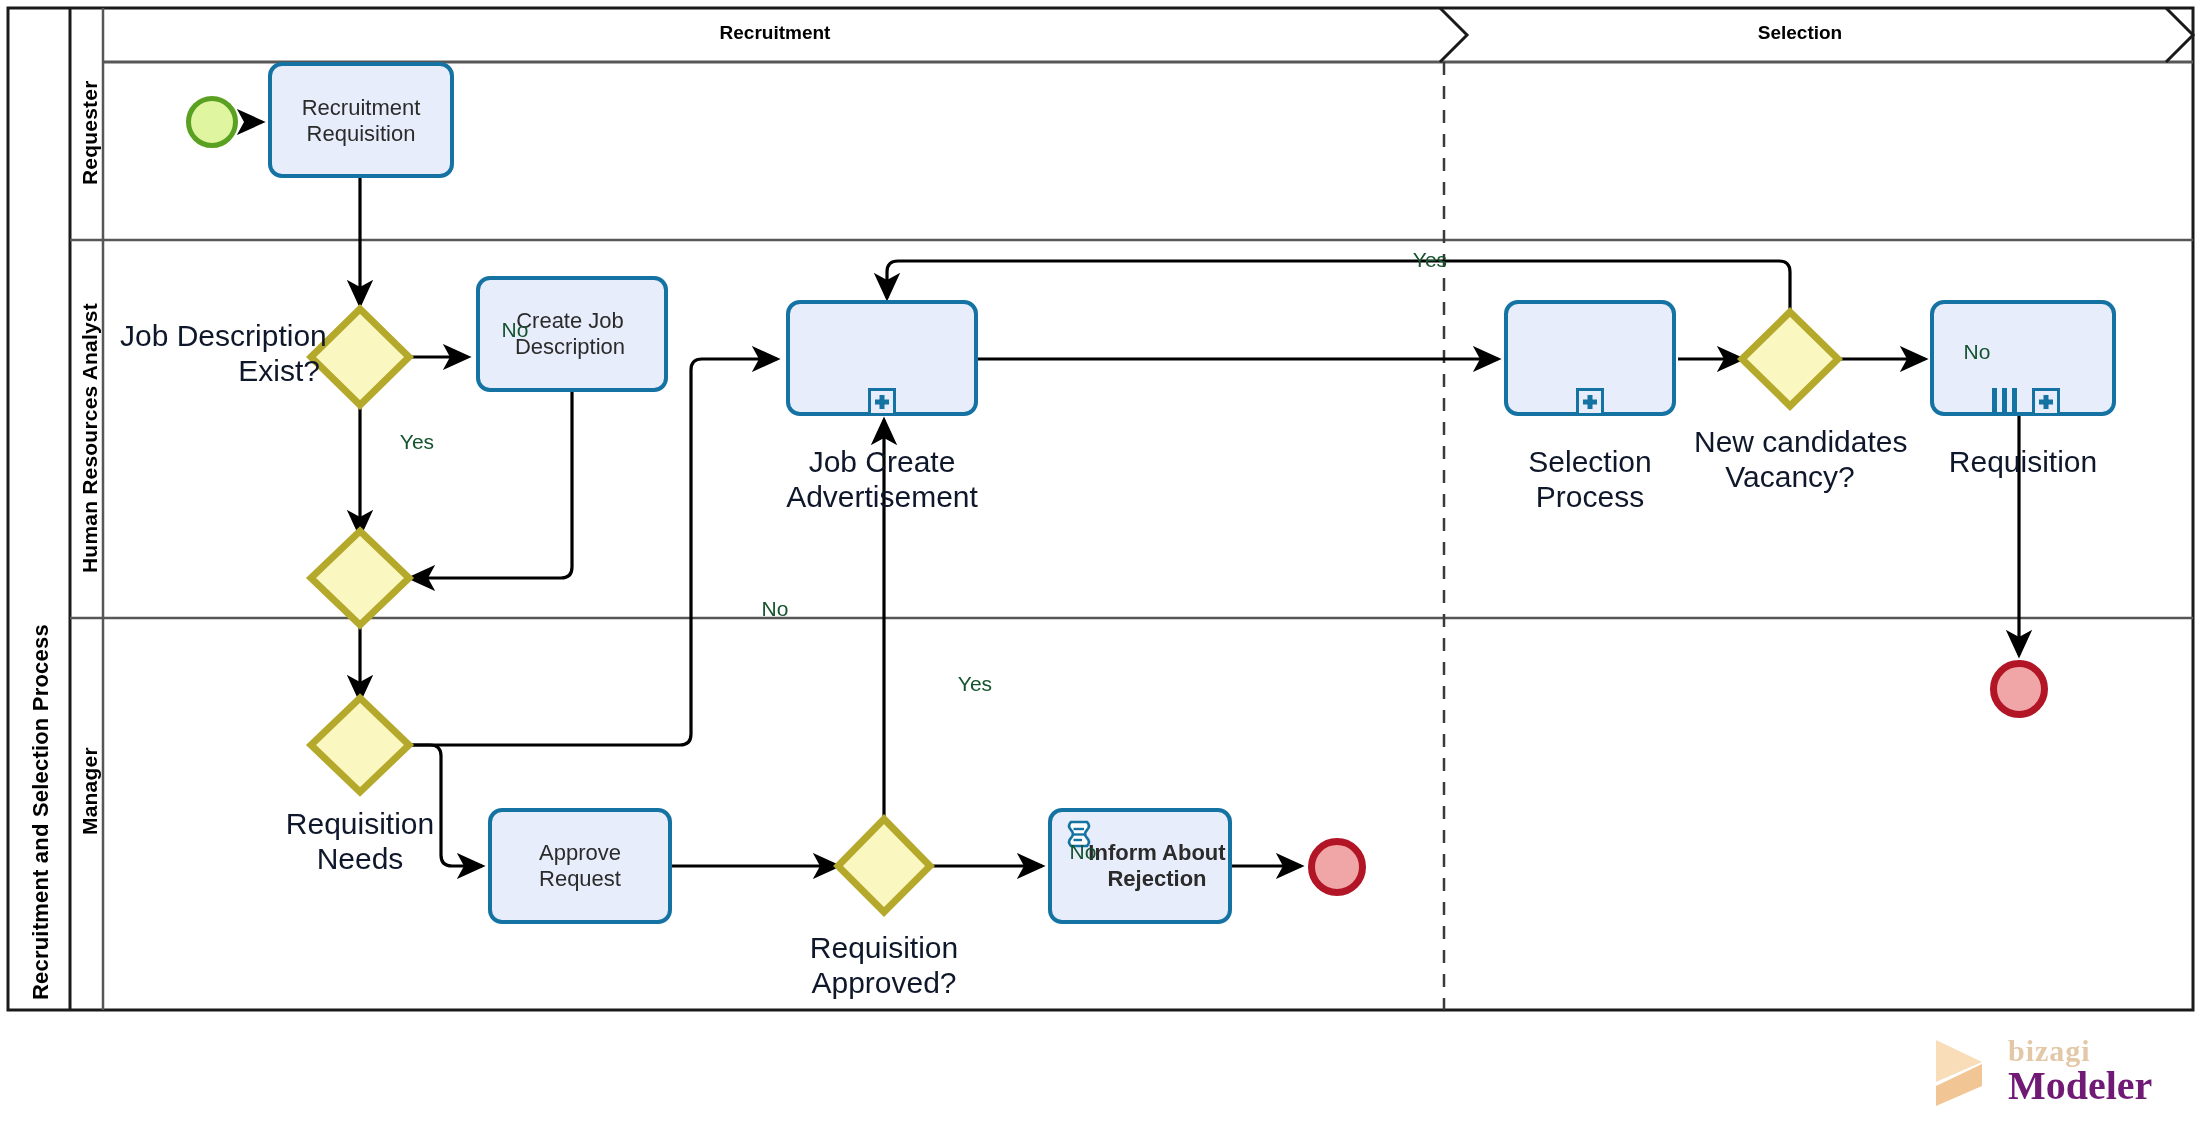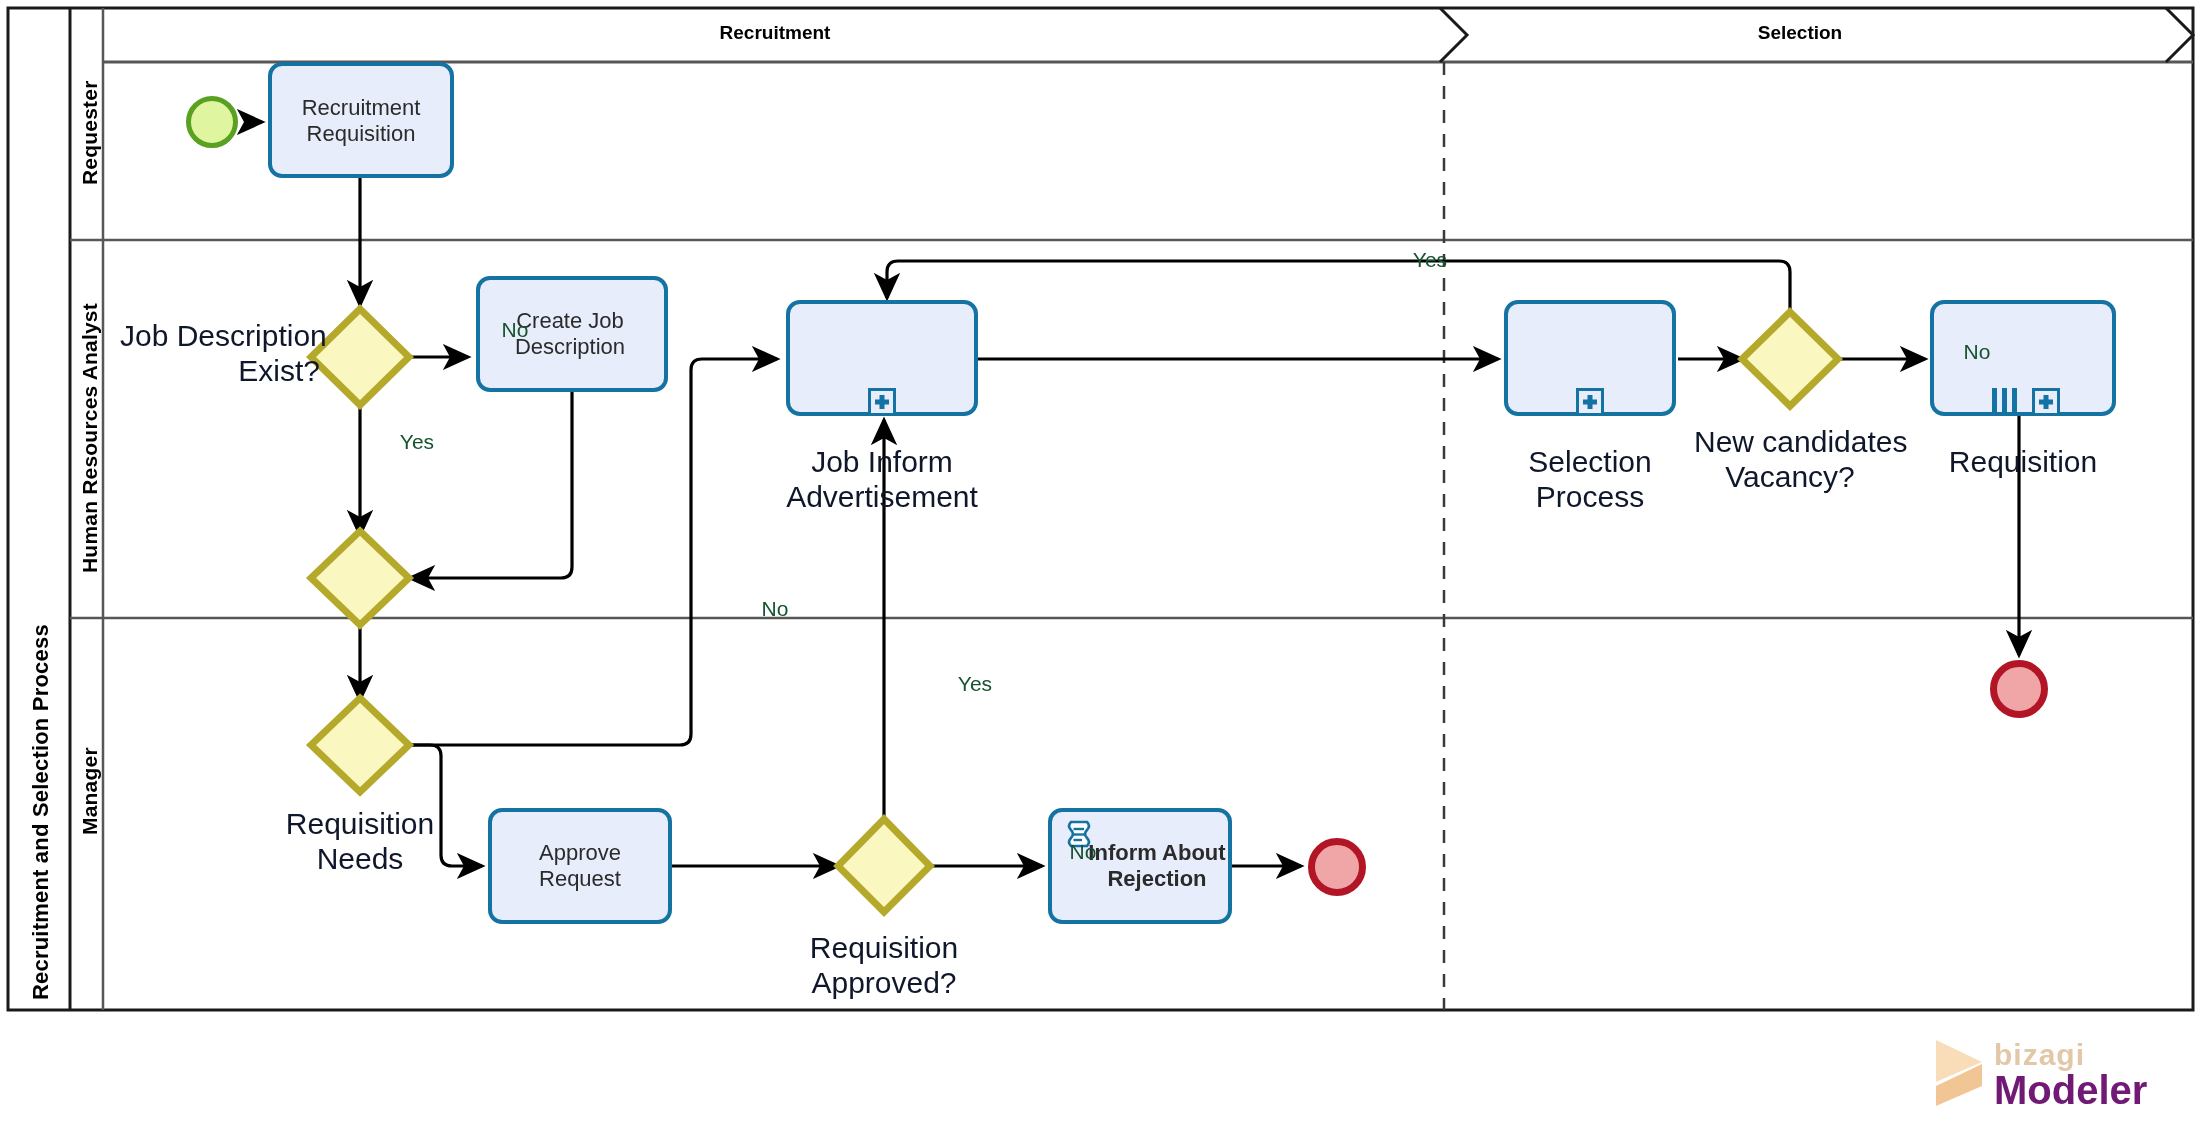--- a/index.html
+++ b/index.html
@@ -16,21 +16,21 @@
   .vert{transform-origin:0 0;}
   .task{position:absolute;background:#e8edfb;border:4px solid #1473a3;border-radius:14px;box-sizing:border-box;}
   .ev{position:absolute;border-radius:50%;box-sizing:border-box;}
   .ev-start{background:#dff5a0;border:5px solid #5aa121;}
   .ev-end{background:#f0a6a6;border:7px solid #b11526;}
   .marker-plus{position:absolute;width:28px;height:28px;border:3px solid #1473a3;box-sizing:border-box;background:#e8edfb;}
   .marker-plus:before{content:"";position:absolute;left:50%;top:4px;width:5px;height:14px;background:#1473a3;transform:translateX(-50%);}
   .marker-plus:after{content:"";position:absolute;top:50%;left:4px;width:14px;height:5px;background:#1473a3;transform:translateY(-50%);}
   .marker-par{position:absolute;display:flex;gap:5px;}
   .marker-par i{display:block;width:5px;height:26px;background:#1473a3;}
-  .logo{position:absolute;display:flex;align-items:flex-end;}
+  .logo{position:absolute;display:flex;align-items:flex-start;gap:14px;font-family:Liberation Serif, serif;}
   .logo-text{display:flex;flex-direction:column;line-height:1;}
   .logo-b{font-size:30px;font-weight:bold;color:#e3c8a8;letter-spacing:1px;}
   .logo-m{font-size:40px;font-weight:bold;color:#701a75;letter-spacing:0px;}
 </style>
 </head>
 <body>
 
 <div id="canvas">
 
   <svg class="layer">
@@ -113,21 +113,21 @@
   <div class="task" style="left:268px; top:62px; width:186px; height:116px;"></div>
   <div class="lbl task-label" style="left:268px; top:95px; width:186px;">Recruitment
 Requisition</div>
 
   <div class="task" style="left:476px; top:276px; width:192px; height:116px;"></div>
   <div class="lbl task-label" style="left:476px; top:308px; width:188px;">Create Job
 Description</div>
 
   <div class="task" style="left:786px; top:300px; width:192px; height:116px;"></div>
   <div class="marker-plus" style="left:868px; top:388px;"></div>
-  <div class="lbl elem-label" style="left:786px; top:444px; width:192px;">Job Inform
+  <div class="lbl elem-label" style="left:786px; top:444px; width:192px;">Job Create
 Advertisement</div>
 
   <div class="task" style="left:1504px; top:300px; width:172px; height:116px;"></div>
   <div class="marker-plus" style="left:1576px; top:388px;"></div>
   <div class="lbl elem-label" style="left:1494px; top:444px; width:192px;">Selection
 Process</div>
 
   <div class="task" style="left:1930px; top:300px; width:186px; height:116px;"></div>
   <div class="marker-par" style="left:1992px; top:388px;">
       <i></i>

